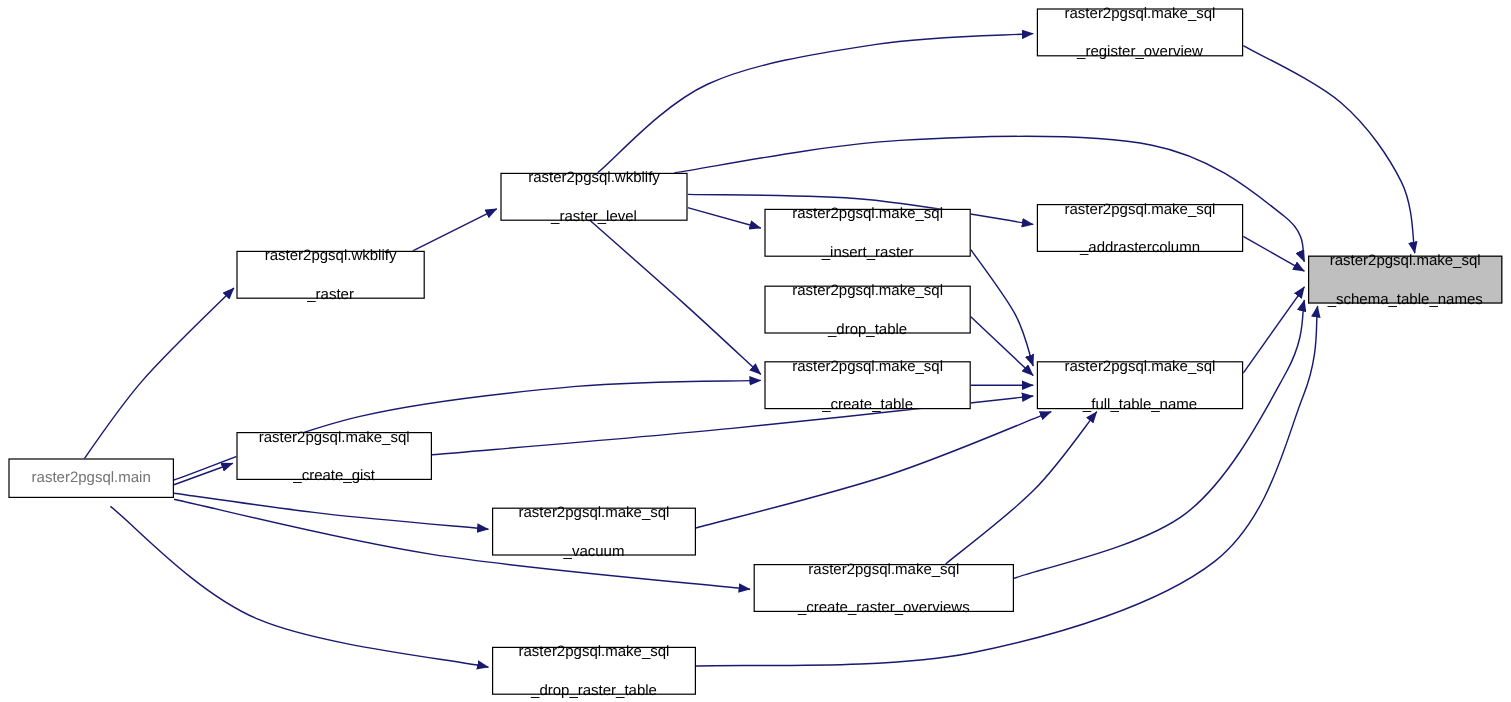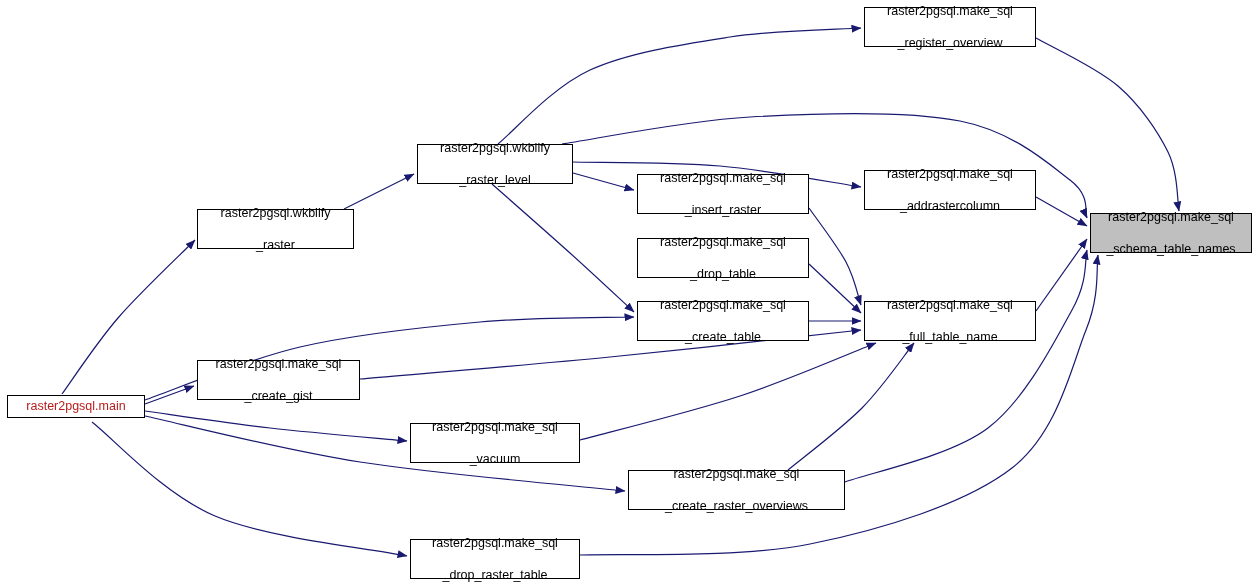--- a/index.html
+++ b/index.html
@@ -72,21 +72,21 @@
         <path class="edge" d="M809,321 L861,321" stroke="#191970" marker-end="url(#arrow)"></path>
         <path class="edge" d="M1036,311 L1087,239" stroke="#191970" marker-end="url(#arrow)"></path>
         <path class="edge" d="M360,379 C401.7,375.3 526.5,365.2 610,357 C693.5,348.8 819.2,334.5 861,330" stroke="#191970" marker-end="url(#arrow)"></path>
         <path class="edge" d="M580,440 C606.7,432.7 690.7,412.2 740,396 C789.3,379.8 853.3,351.8 876,343" stroke="#191970" marker-end="url(#arrow)"></path>
         <path class="edge" d="M788,470 C800.3,459.7 841.0,429.2 862,408 C883.0,386.8 905.3,353.8 914,343" stroke="#191970" marker-end="url(#arrow)"></path>
         <path class="edge" d="M845,482 C868.8,473.0 950.2,456.7 988,428 C1025.8,399.3 1055.5,339.7 1072,310 C1088.5,280.3 1084.5,260.0 1087,250" stroke="#191970" marker-end="url(#arrow)"></path>
         <path class="edge" d="M580,555 C618.3,553.2 738.0,558.5 810,544 C882.0,529.5 966.0,503.7 1012,468 C1058.0,432.3 1071.7,365.5 1086,330 C1100.3,294.5 1096.0,267.5 1098,255" stroke="#191970" marker-end="url(#arrow)"></path>
       </g>
   </svg>
   <div id="nodes">
-      <div class="node" style="left: 7px; top: 395px; width: 138px; height: 23px; border-color: rgb(0, 0, 0); background: rgb(255, 255, 255); color: #b91c1c;">
+      <div class="node" style="left: 7px; top: 382px; width: 138px; height: 33px; border-color: rgb(0, 0, 0); background: rgb(255, 255, 255); color: #737373;">
         <div class="node-line">raster2pgsql.main</div>
       </div>
       <div class="node" style="left: 197px; top: 209px; width: 157px; height: 40px; border-color: rgb(0, 0, 0); background: rgb(255, 255, 255); color: rgb(0, 0, 0);">
         <div class="node-line">raster2pgsql.wkblify</div>
         <div class="node-line">_raster</div>
       </div>
       <div class="node" style="left: 417px; top: 144px; width: 156px; height: 40px; border-color: rgb(0, 0, 0); background: rgb(255, 255, 255); color: rgb(0, 0, 0);">
         <div class="node-line">raster2pgsql.wkblify</div>
         <div class="node-line">_raster_level</div>
       </div>

